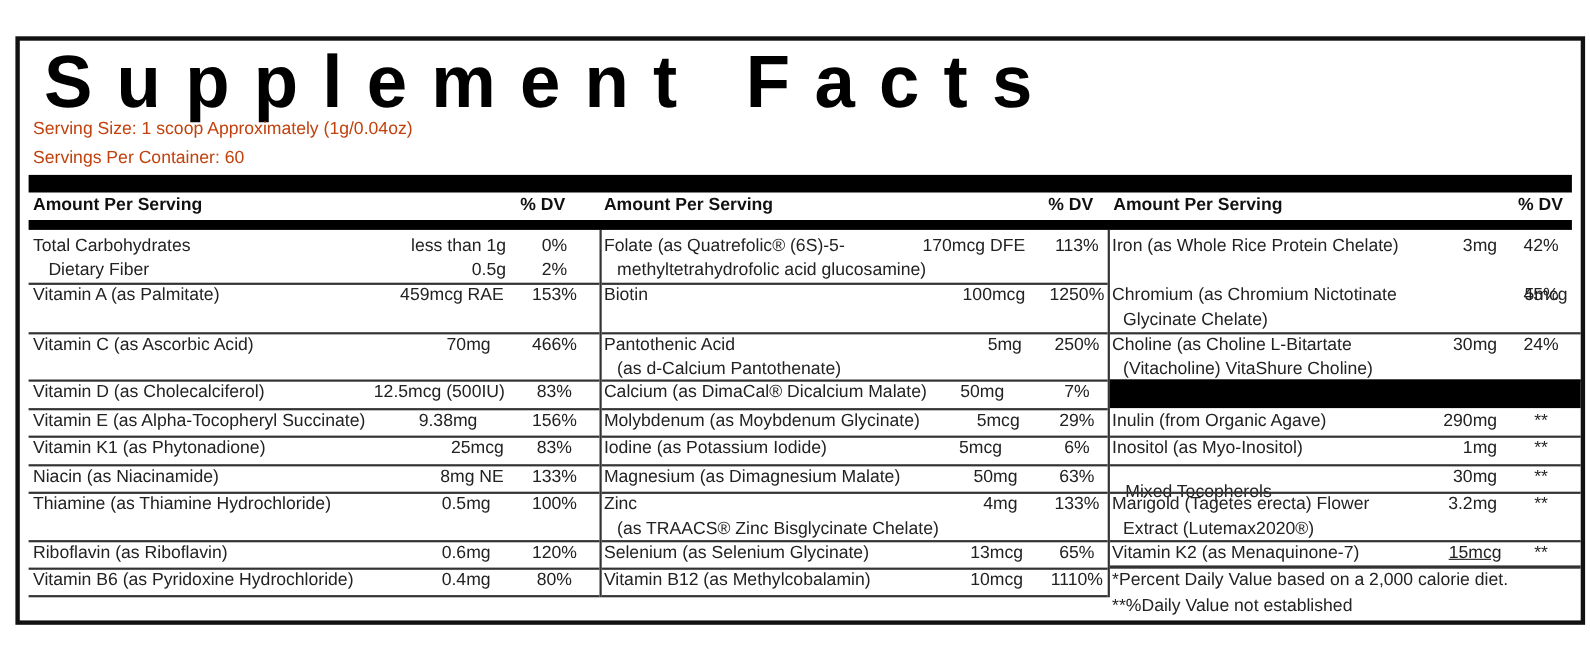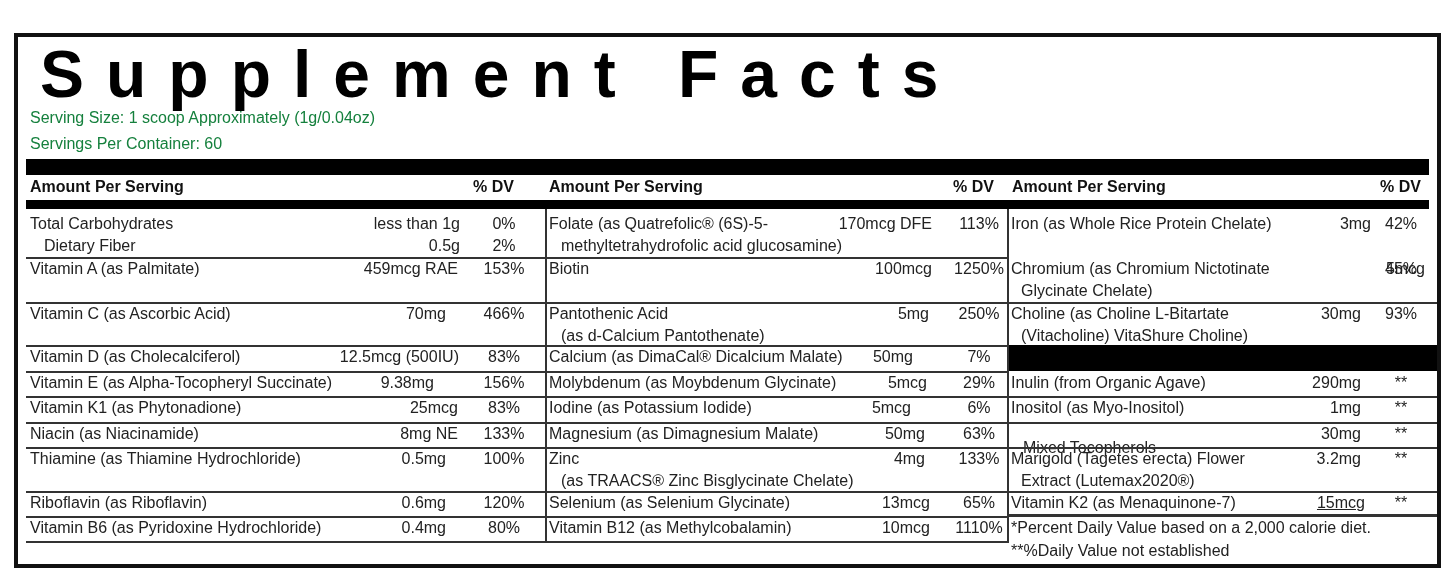--- a/index.html
+++ b/index.html
@@ -9,21 +9,21 @@
   .label {
     position: absolute; left: 14px; top: 33px; width: 1427px; height: 535px;
     border: 4px solid #111; background: #fff;
   }
   .title {
     position: absolute; left: 22px; top: 2px;
     font-family: "Liberation Sans", sans-serif; font-weight: 900;
     font-size: 66px; letter-spacing: 22px; line-height: 70px; color: #000;
     transform: scaleY(1.02);
   }
-  .serving { position: absolute; left: 12px; font-size: 16px; color: #15803d; }
+  .serving { position: absolute; left: 12px; font-size: 16px; color: #c2410c; }
   .serving.s1 { top: 72px; }
   .serving.s2 { top: 98px; }
   .thickbar { position: absolute; left: 8px; right: 8px; background: #000; }
   .hdr { position: absolute; top: 141px; font-weight: bold; font-size: 16px; color: #111; }
 
   .row { position: absolute; font-size: 16px; color: #222; line-height: 22px; }
   .row span { position: absolute; white-space: nowrap; }
   .hline { position: absolute; height: 2px; background: #333; }
   .vline { position: absolute; width: 1.5px; background: #333; }
   .blackblock { position: absolute; background: #000; }
@@ -175,33 +175,33 @@
       <div class="hline" style="top: 308px; left: 529px; width: 460px;"></div>
       <div class="hline" style="top: 334px; left: 529px; width: 460px;"></div>
       <div class="hline" style="top: 359px; left: 529px; width: 460px;"></div>
       <div class="hline" style="top: 385px; left: 529px; width: 460px;"></div>
       <div class="hline" style="top: 410px; left: 529px; width: 460px;"></div>
       <div class="hline" style="top: 454px; left: 529px; width: 460px;"></div>
       <div class="hline" style="top: 479px; left: 529px; width: 460px;"></div>
       <div class="hline" style="top: 504px; left: 529px; width: 460px;"></div>
       <div class="row" style="top: 176px; left: 991px; width: 428px; height: 24px;">
         <span style="left: 2px; top: 0px;">Iron (as Whole Rice Protein Chelate)</span>
-        <span style="right: 66px; top: 0px;">3mg</span>
+        <span style="right: 76px; top: 0px;">3mg</span>
         <span class="dv" style="left: 362px; width: 60px; top: 0px;">42%</span>
       </div>
       <div class="row" style="top: 221px; left: 991px; width: 492px; height: 24px;">
         <span style="left: 2px; top: 0px;">Chromium (as Chromium Nictotinate</span>
         <span style="right: 76px; top: 0px;">5mcg</span>
         <span class="dv" style="left: 362px; width: 60px; top: 0px;">45%</span>
         <span style="left: 12px; top: 22px;">Glycinate Chelate)</span>
       </div>
       <div class="row" style="top: 266px; left: 991px; width: 428px; height: 24px;">
         <span style="left: 2px; top: 0px;">Choline (as Choline L-Bitartate</span>
         <span style="right: 76px; top: 0px;">30mg</span>
-        <span class="dv" style="left: 362px; width: 60px; top: 0px;">93%</span>
+        <span class="dv" style="left: 362px; width: 60px; top: 0px;">24%</span>
         <span style="left: 12px; top: 22px;">(Vitacholine) VitaShure Choline)</span>
       </div>
       <div class="row" style="top: 335px; left: 991px; width: 428px; height: 24px;">
         <span style="left: 2px; top: 0px;">Inulin (from Organic Agave)</span>
         <span style="right: 76px; top: 0px;">290mg</span>
         <span class="dv" style="left: 362px; width: 60px; top: 0px;">**</span>
       </div>
       <div class="row" style="top: 360px; left: 991px; width: 428px; height: 24px;">
         <span style="left: 2px; top: 0px;">Inositol (as Myo-Inositol)</span>
         <span style="right: 76px; top: 0px;">1mg</span>

